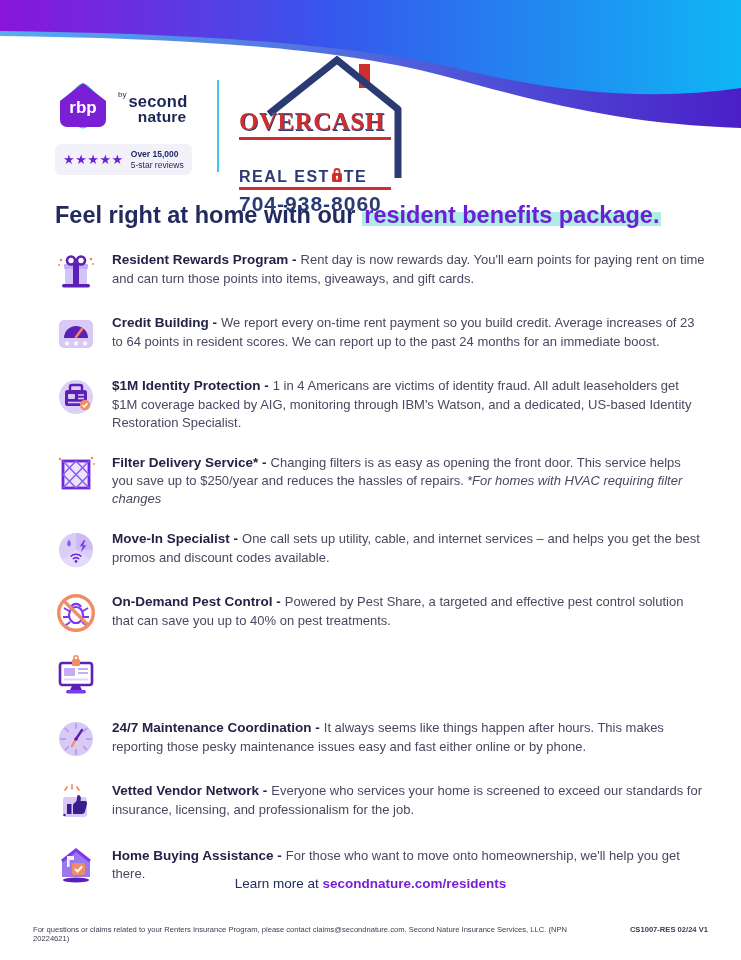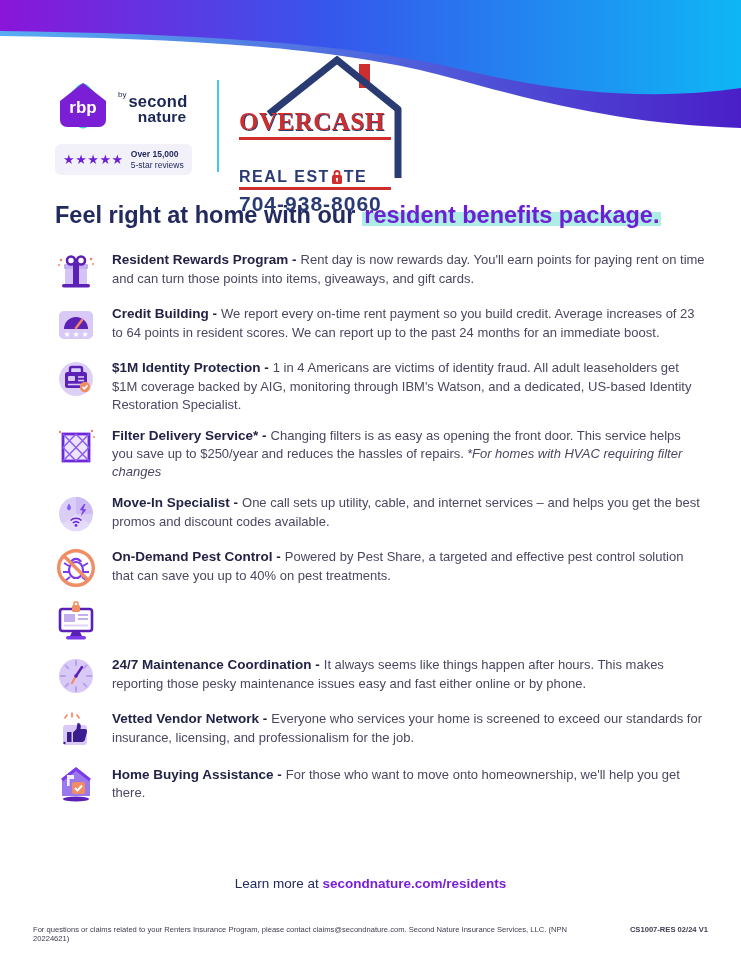--- a/index.html
+++ b/index.html
@@ -26,35 +26,35 @@
   .rev-text .r1 { font-weight:bold; display:block; }
   .divider { width:2px; height:92px; background:#45c5f2; margin:2px 20px 0 14px; }
 
   
   .overcash { position:relative; width:168px; padding-top:30px; }
   .oc-art { position:absolute; top:-22px; left:28px; pointer-events:none; }
   .oc-name { font-family:"Liberation Serif", serif; font-weight:bold; font-size:25px;
     color:#cf2e2e; letter-spacing:0.5px; text-shadow:0.7px 0.7px 0 #2a3a73; position:relative; z-index:2; }
   .oc-line { height:3px; background:#cf2e2e; width:152px; margin:1px 0 2px; position:relative; z-index:2; }
   .oc-sub { color:#2a3a73; font-weight:bold; font-size:16px; letter-spacing:1.5px;
-    display:flex; align-items:center; position:relative; z-index:2;margin-top:28px; }
+    display:flex; position:relative; z-index:2;margin-top:28px; }
   .oc-lock { display:inline-block; margin:0 1px; }
   .oc-phone { font-size:21px; font-weight:bold; color:#2a3a73; letter-spacing:1px; margin-top:2px; position:relative; z-index:2; }
 
   
   .headline { position:absolute; top:202px; left:55px; font-size:23.5px; font-weight:bold; color:#222a5e; }
   .headline .hl {
     color:#6d1fd6; margin-left:7px;
     background-image:linear-gradient(to bottom, transparent 40%, #aeece6 40%, #aeece6 94%, transparent 94%);
     padding:0 2px;
   }
 
   
   .benefits { position:absolute; top:250px; left:55px; width:650px;
-    display:flex; flex-direction:column; gap:12px; }
+    display:flex; flex-direction:column; gap:21px; }
   .benefit { display:flex; gap:15px; align-items:flex-start; }
   .benefit.center { align-items:center; }
   .bicon { flex:0 0 42px; width:42px; height:42px; }
   .bicon svg { display:block; }
   .btext { font-size:13px; line-height:1.38; color:#4b4760; padding-top:1px; }
   .benefit.center .btext { padding-top:0; }
   .btitle { color:#232347; font-size:13.5px; font-weight:bold; margin-right:4px; }
   .bnote { font-style:italic; margin-left:3px; }
 
   

